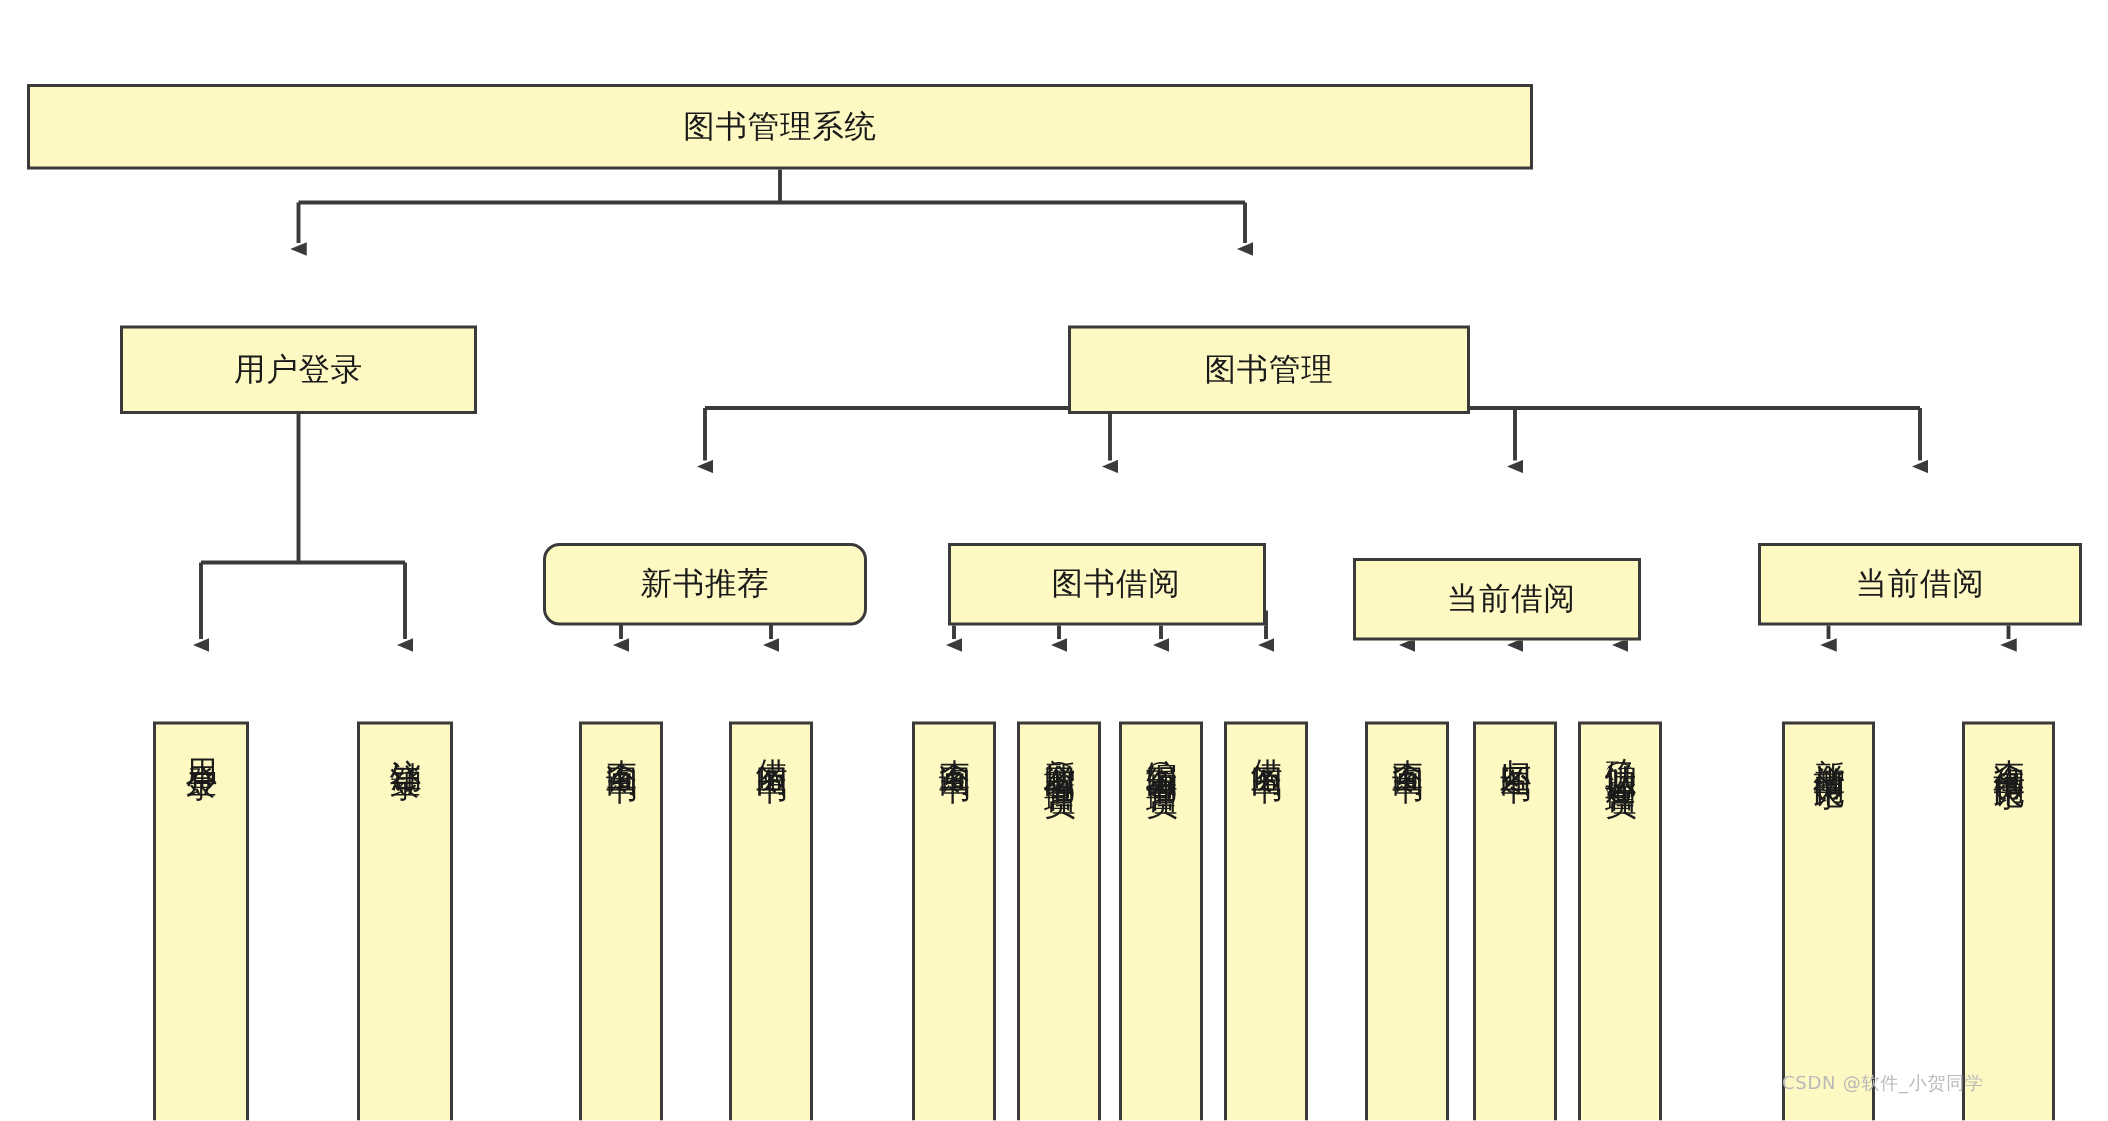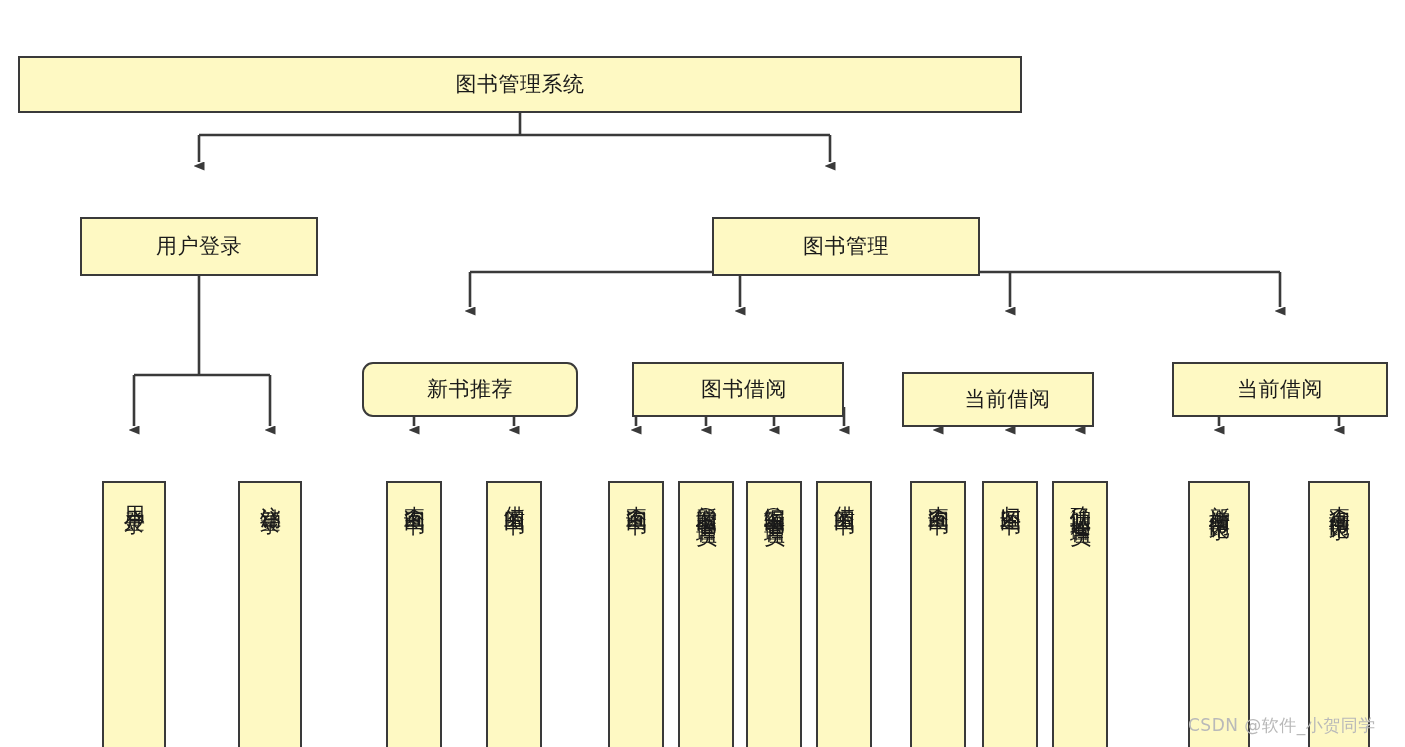--- a/index.html
+++ b/index.html
@@ -63,21 +63,21 @@
     text-orientation: upright;
     font-size: 21px;
     line-height: 1.0;
     letter-spacing: 3px;
     white-space: nowrap;
   }
   .watermark {
     position: absolute;
     left: 1188px;
     top: 714px;
-    font-size: 17px;
+    font-size: 12px;
     color: #b9b9b9;
     letter-spacing: 0.5px;
     white-space: nowrap;
     z-index: 3;
   }
 </style>
 </head>
 <body>
 
 <div id="canvas">

